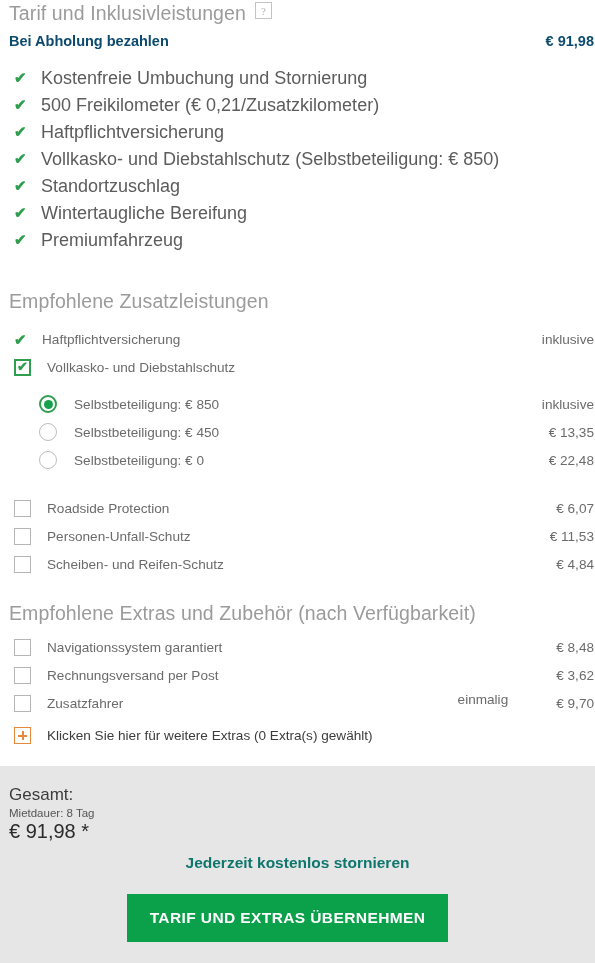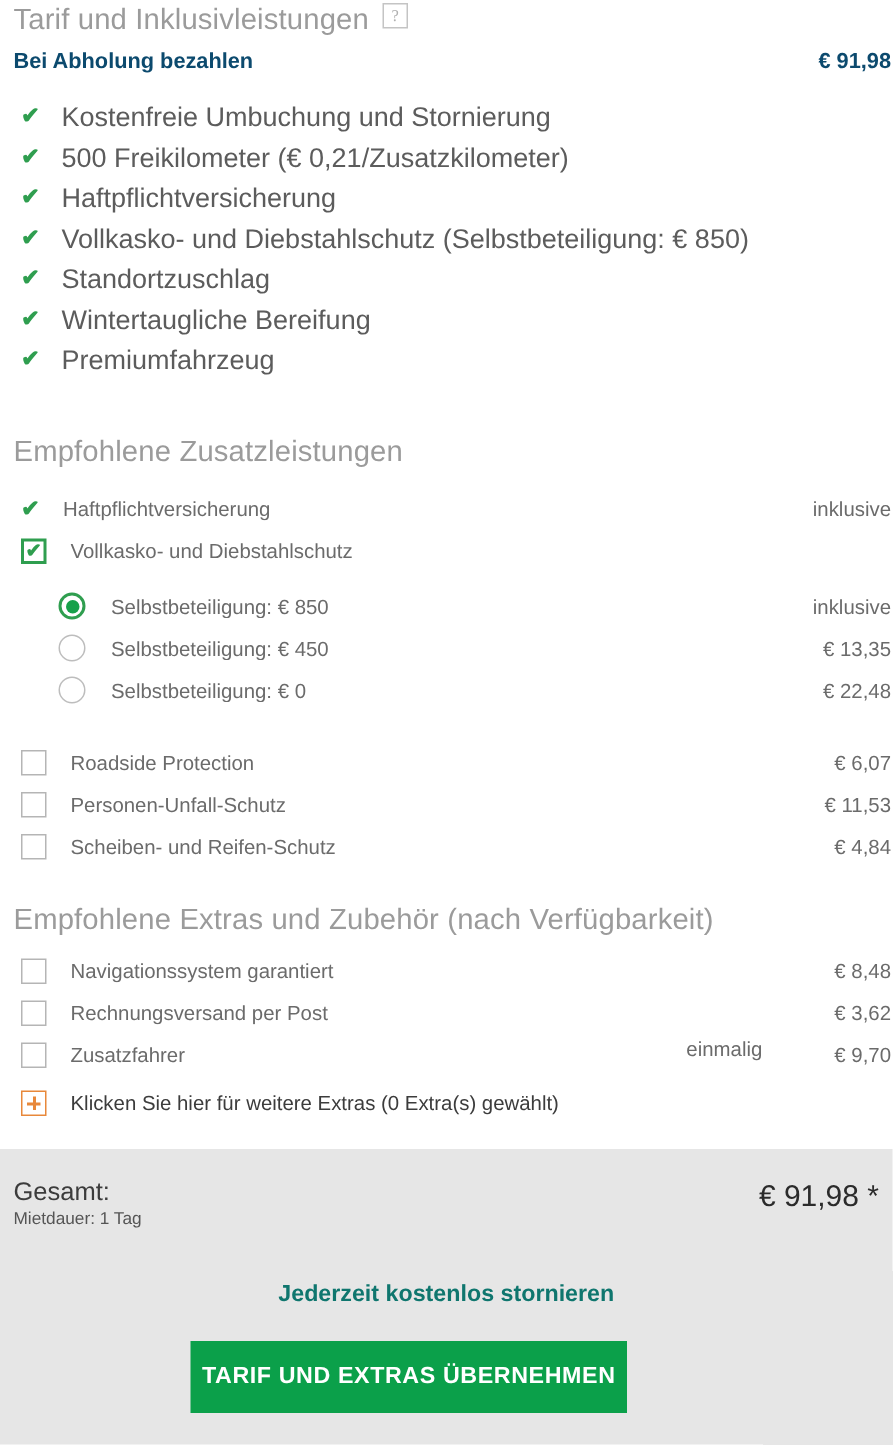--- a/index.html
+++ b/index.html
@@ -257,20 +257,21 @@
     box-sizing: border-box;
   }
   #total-row {
     position: absolute;
     left: 9px;
     top: 20px;
     width: 577px;
     display: flex;
     align-items: flex-start;
     justify-content: space-between;
+    flex-direction: column;
   }
   #total-left { line-height: 1.05; }
   #total-label {
     font-size: 17px;
     color: #3c3c3c;
   }
   #total-duration {
     font-size: 11.5px;
     color: #555;
     margin-top: 3px;
@@ -288,21 +289,21 @@
     width: 595px;
     text-align: center;
     font-size: 15.5px;
     color: #0f766e;
     font-weight: bold;
   }
   #submit-button {
     position: absolute;
     left: 127px;
     top: 894px;
-    width: 291px;
+    width: 321px;
     height: 48px;
     background: #0ba04a;
     color: #ffffff;
     border: none;
     font-family: "Liberation Sans", sans-serif;
     font-size: 15.5px;
     font-weight: bold;
     letter-spacing: 0.4px;
     cursor: pointer;
     box-sizing: border-box;
@@ -436,21 +437,21 @@
 
   <div id="more-extras-row">
     <span class="plus-box"></span>
     <span id="more-extras-label">Klicken Sie hier für weitere Extras (0 Extra(s) gewählt)</span>
   </div>
 
   <div id="total-panel">
     <div id="total-row">
       <div id="total-left">
         <div id="total-label">Gesamt:</div>
-        <div id="total-duration">Mietdauer: 1 Tag</div>
+        <div id="total-duration">Mietdauer: 8 Tag</div>
       </div>
       <div id="total-amount">€ 91,98 *</div>
     </div>
     <div id="cancel-note">Jederzeit kostenlos stornieren</div>
   </div>
 
   <button id="submit-button">TARIF UND EXTRAS ÜBERNEHMEN</button>
 
 </div>
 

